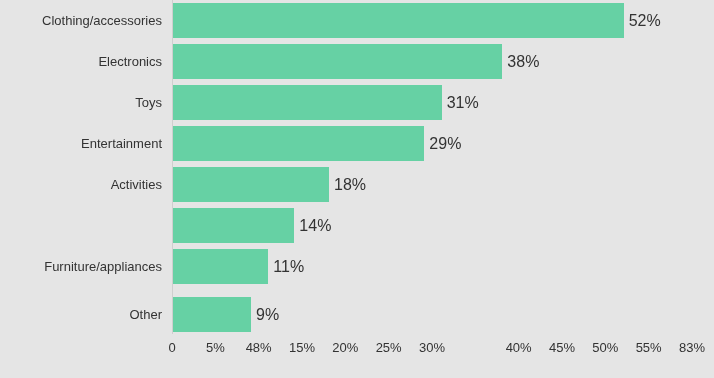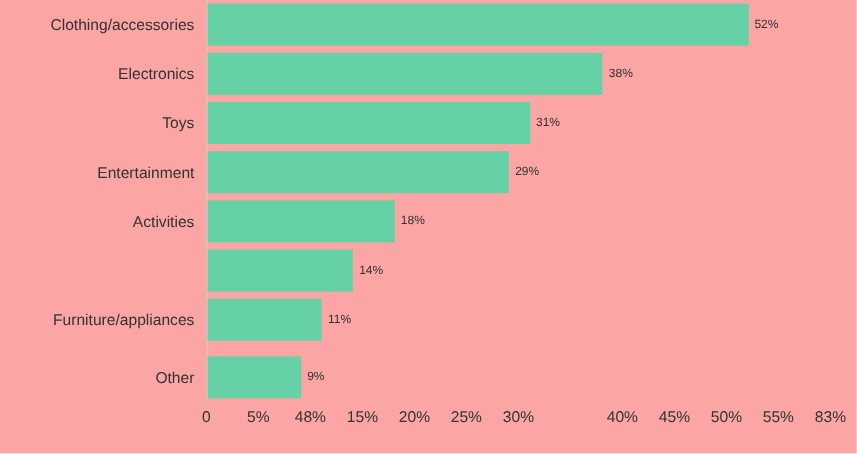--- a/index.html
+++ b/index.html
@@ -67,21 +67,21 @@
     top: 3px;
     height: 35px;
     background: #66D1A4;
   }
 
   .bar-value {
     position: absolute;
     top: 0;
     height: 41px;
     line-height: 41px;
-    font-size: 10px;
+    font-size: 16px;
     color: #333333;
     white-space: nowrap;
   }
 
   
   .x-axis {
     position: absolute;
     left: 0;
     top: 334px;
     width: 714px;
@@ -94,21 +94,21 @@
     font-size: 13px;
     color: #333333;
     text-align: center;
     white-space: nowrap;
     transform: translateX(-50%);
   }
 </style>
 </head>
 <body style="background: rgb(255, 255, 255);">
 
-<div id="chart-root" style="background: #fca5a5;">
+<div id="chart-root" style="background: #e5e5e5;">
 
   <div class="plot-area">
     <div class="axis-line" style="background: rgb(207, 207, 207);"></div>
     <div id="bars">
         <div class="row" style="top: 0px;">
           <div class="row-label">Clothing/accessories</div>
           <div class="bar" style="width: 450.667px; background: rgb(102, 209, 164);"></div>
           <div class="bar-value" style="left: 628.667px;">52%</div>
         </div>
         <div class="row" style="top: 41px;">

